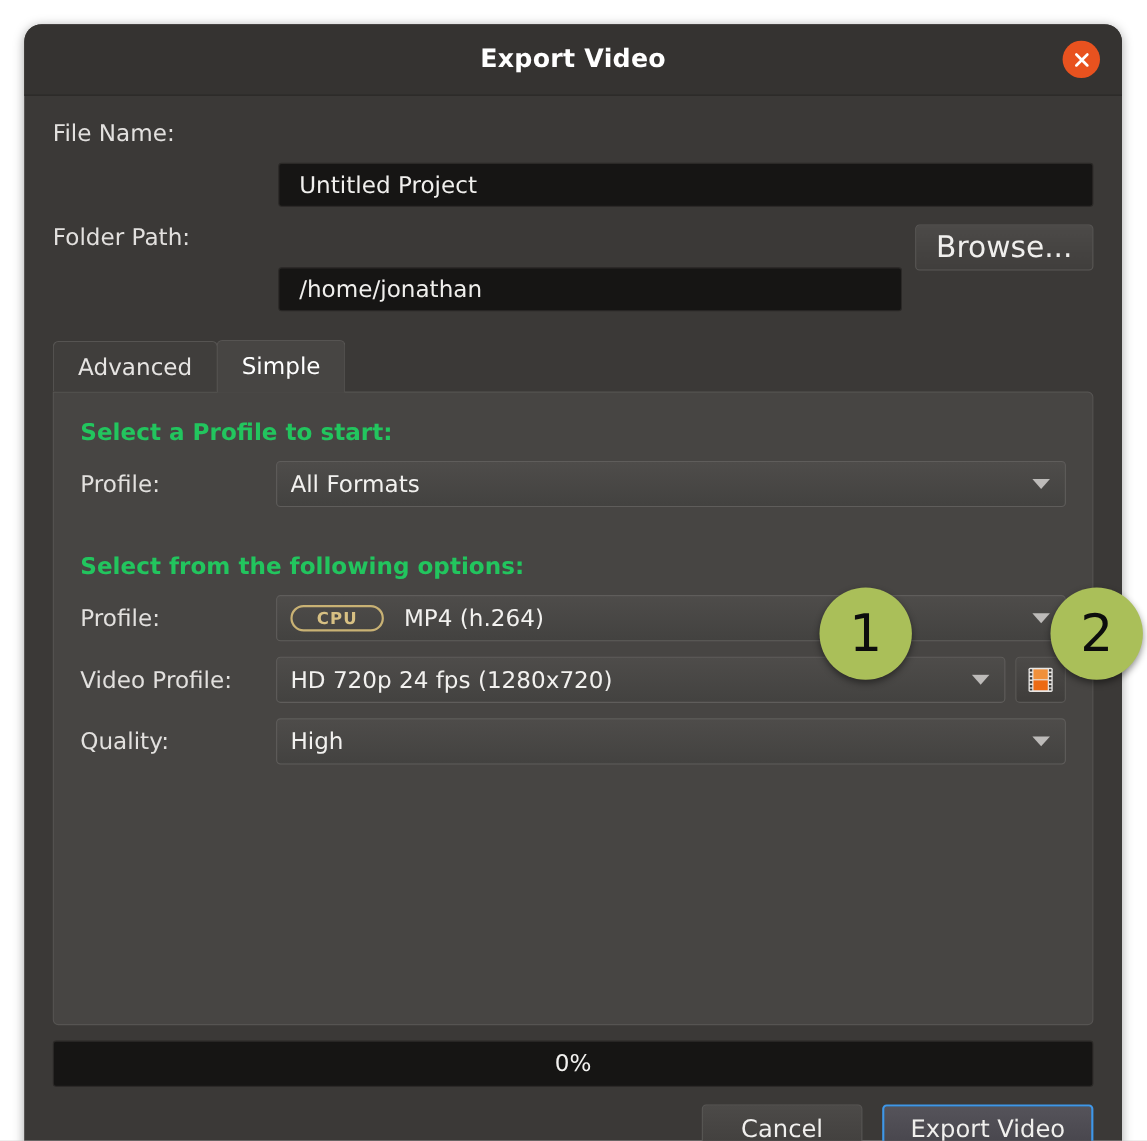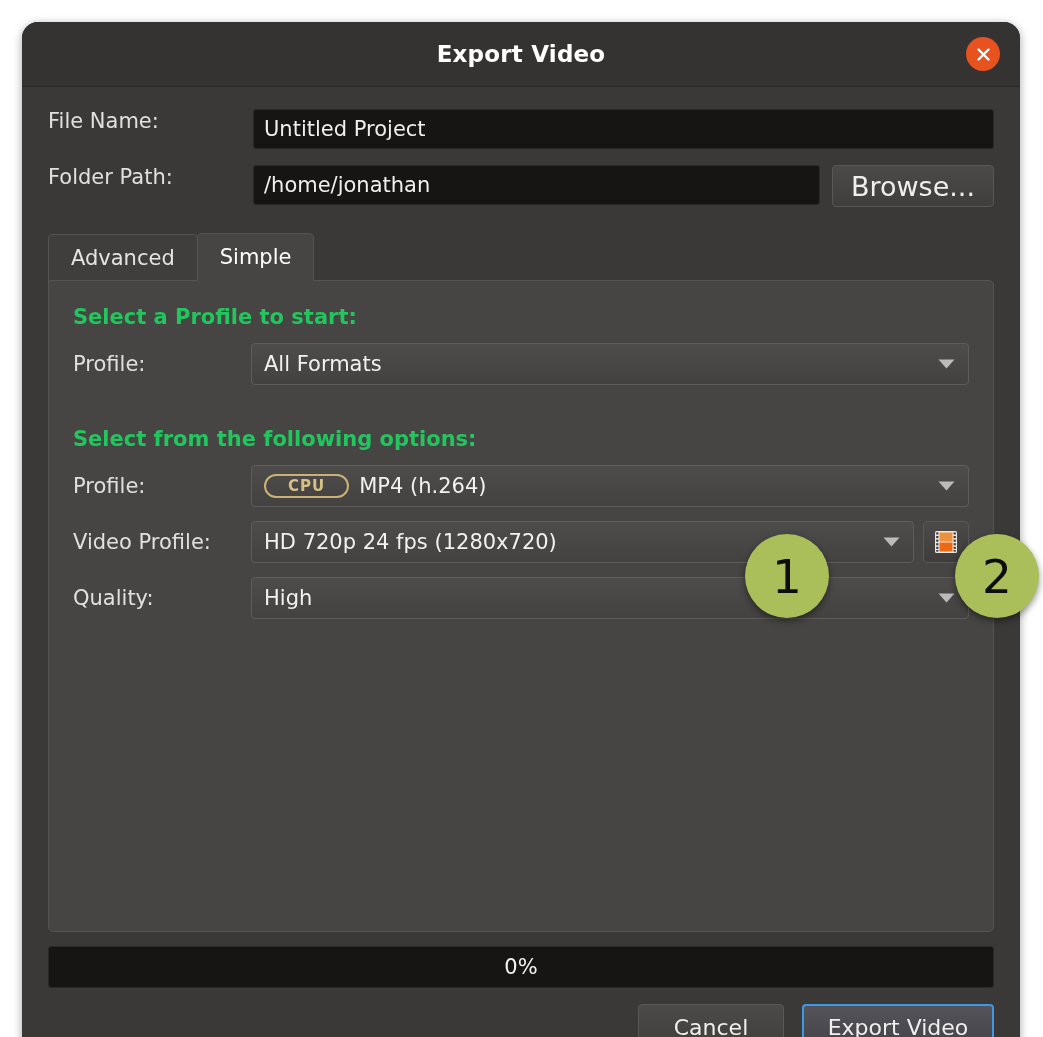--- a/index.html
+++ b/index.html
@@ -86,23 +86,24 @@
   .text-input {
     flex: 1 1 auto;
     height: 40px;
     background: #161514;
     border: 1px solid #2b2927;
     border-radius: 3px;
     color: #f0efed;
     font-size: 21px;
     display: flex;
     align-items: center;
-    padding: 0 10px;
+    padding: 0 18px;
     box-sizing: border-box;
     cursor: text;
+    margin-top: 39px;
   }
   .btn {
     background: linear-gradient(#4c4a48, #403e3c);
     border: 1px solid #5a5856;
     border-radius: 4px;
     color: #f0efed;
     font-size: 27px;
     height: 42px;
     padding: 0 18px;
     display: flex;
@@ -177,20 +178,21 @@
     border: 1px solid #5f5d5b;
     border-radius: 4px;
     display: flex;
     align-items: center;
     padding: 0 0 0 12px;
     box-sizing: border-box;
     color: #f2f1ef;
     font-size: 21px;
     cursor: pointer;
     position: relative;
+    gap: 8px;
   }
   .combo-value {
     flex: 1 1 auto;
     white-space: nowrap;
     overflow: hidden;
   }
   .combo-arrow {
     width: 44px;
     flex: 0 0 44px;
     display: flex;

